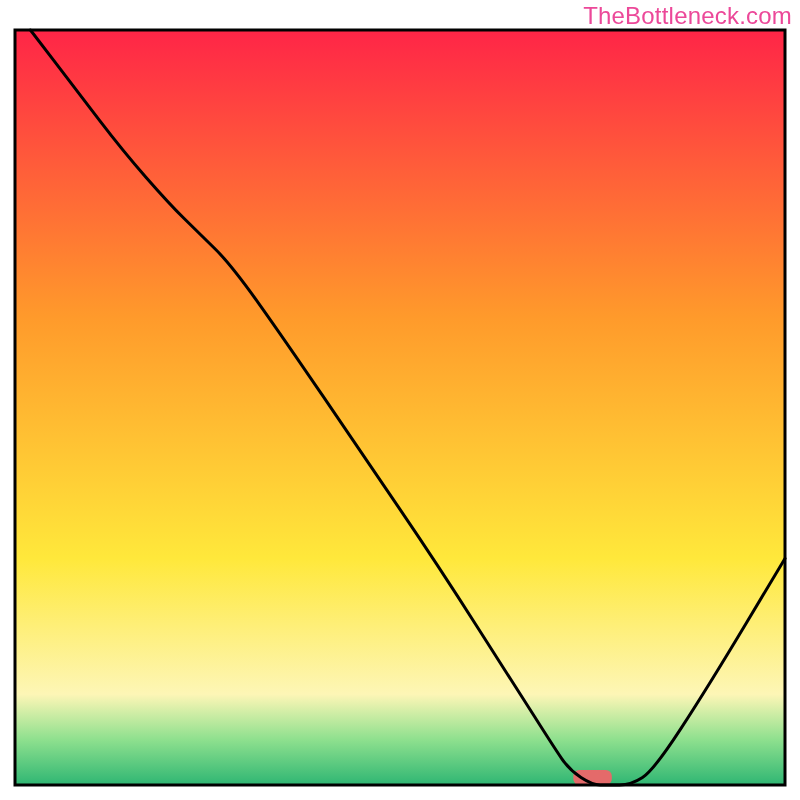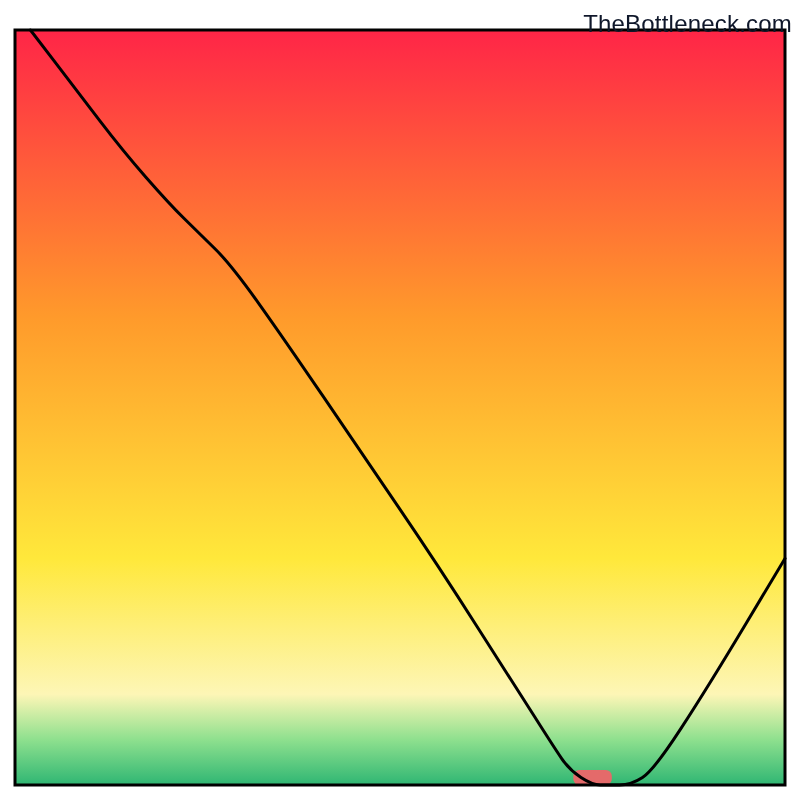--- a/index.html
+++ b/index.html
@@ -13,26 +13,25 @@
   }
   .wrap {
     position: relative;
     width: 800px;
     height: 800px;
   }
   .watermark {
     position: absolute;
     top: 2px;
     right: 8px;
-    color: #0f172a;
+    color: #ec4899;
     font-size: 24px;
     font-weight: 500;
     letter-spacing: 0.2px;
     z-index: 5;
-    margin-top: 8px;
   }
   svg.chart {
     position: absolute;
     top: 0;
     left: 0;
     width: 800px;
     height: 800px;
   }
 </style>
 </head>

